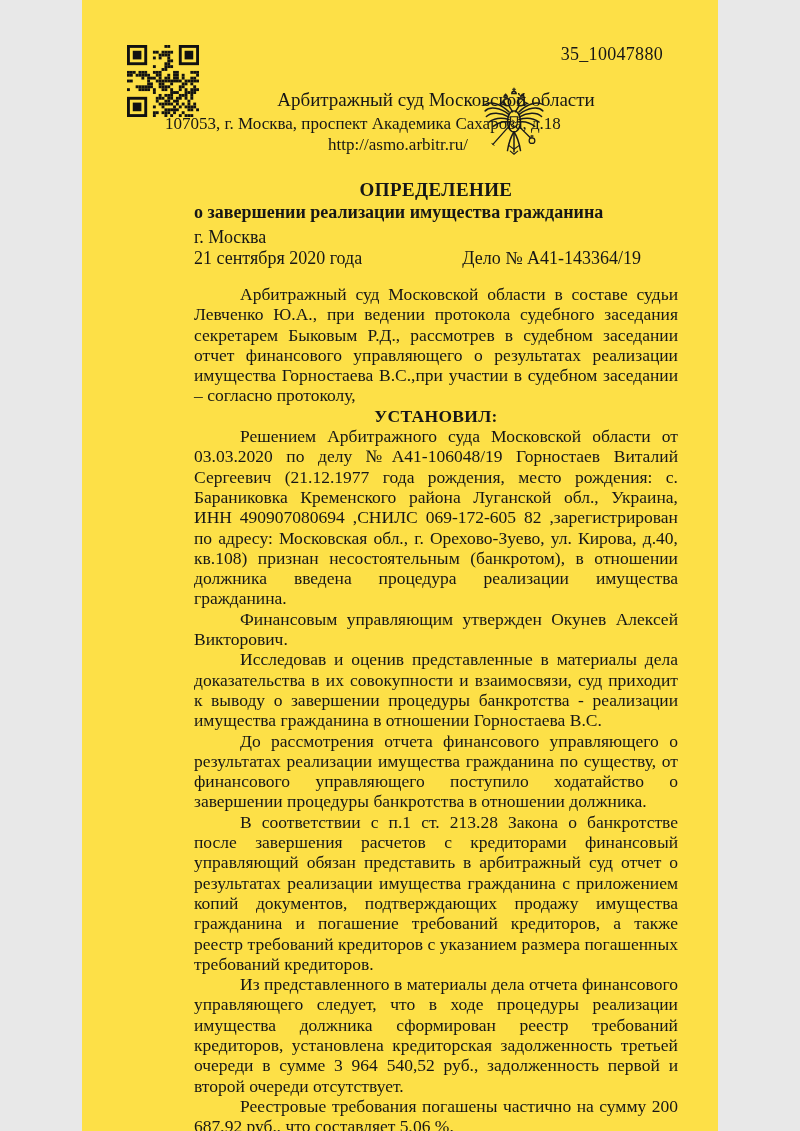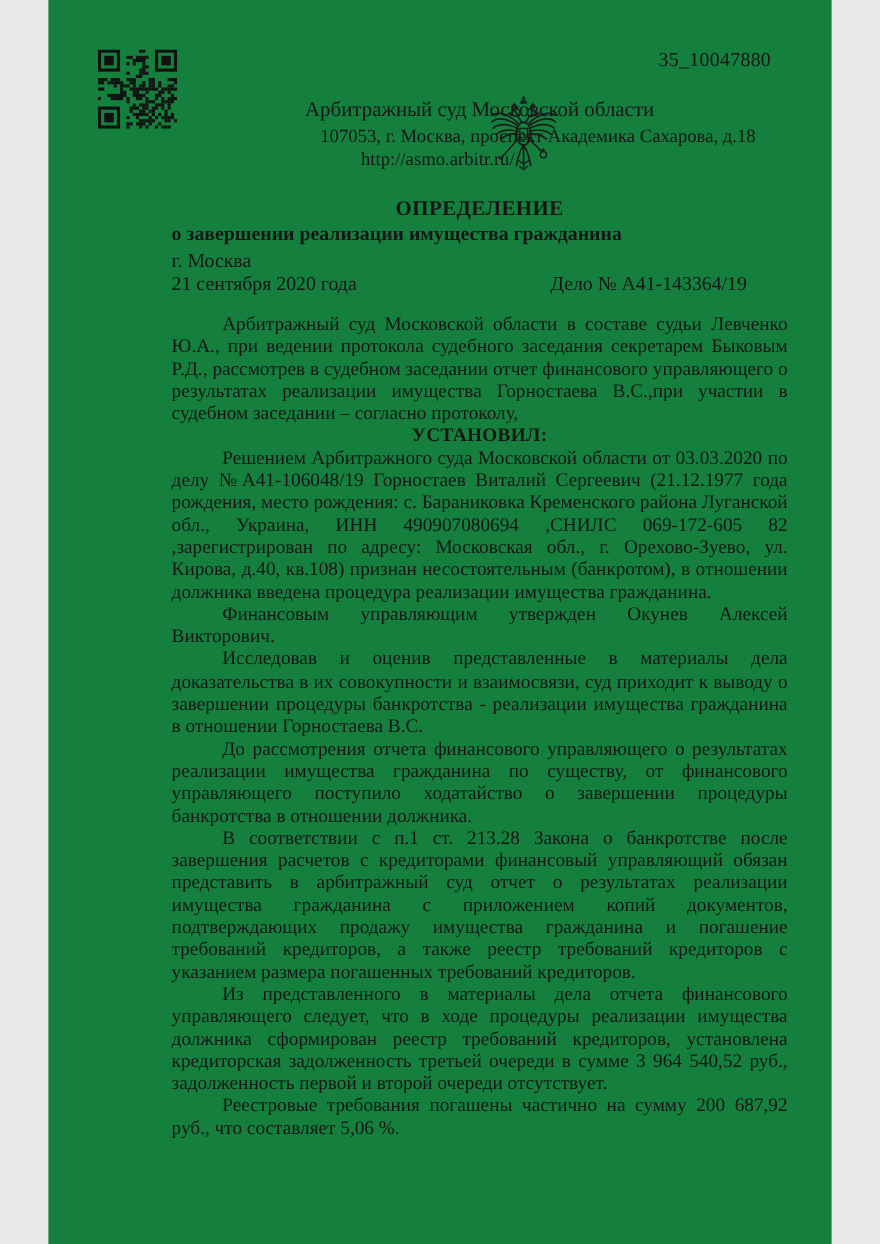--- a/index.html
+++ b/index.html
@@ -1,34 +1,34 @@
 <!DOCTYPE html>
 <html><head>
 <meta charset="utf-8">
 <style>
   html,body{margin:0;padding:0;background:#e8e8e8;}
   .page{
     position:relative;
-    width:712px;height:1131px;
+    width:636px;height:1131px;
     margin:0 auto;
-    background:#15803d;
+    background:#fde047;
     font-family:"Liberation Serif","DejaVu Serif",serif;
     color:#161616;
     overflow:hidden;
   }
   .qr{position:absolute;left:45px;top:45px;width:72px;height:72px;}
   .docnum{
     position:absolute;top:44px;right:55px;
     font-size:18px;line-height:20px;letter-spacing:.3px;
   }
   .emblem{position:absolute;top:83px;left:401px;width:62px;height:88px;}
   .emblem svg{width:100%;height:100%;}
   .content{margin:0 40px 0 112px;}
   .court{margin-top:89px;text-align:center;font-weight:normal;font-size:19px;line-height:22px;}
-  .addr{text-align:right;font-size:17px;line-height:21px;margin-top:2px;position:relative;left:-29px;}
+  .addr{text-align:left;font-size:17px;line-height:21px;margin-top:2px;position:relative;left:-29px;}
   .url{text-align:center;font-size:17px;line-height:21px;position:relative;left:-38px;}
   .doctype{margin-top:24px;text-align:center;font-weight:bold;font-size:19px;line-height:22px;letter-spacing:.4px;}
   .subtitle{text-align:left;font-weight:bold;font-size:18px;line-height:21px;margin-top:1px;}
   .meta{margin-top:4px;font-size:18px;line-height:21px;}
   .meta-row2{display:flex;justify-content:space-between;padding-right:37px;}
   .body{margin-top:15px;font-size:17.5px;line-height:20.3px;text-align:justify;}
   .body p{margin:0;text-indent:46px;}
   .resolution{text-align:center;font-weight:bold;text-indent:0 !important;letter-spacing:.3px;}
 </style>
 </head>

